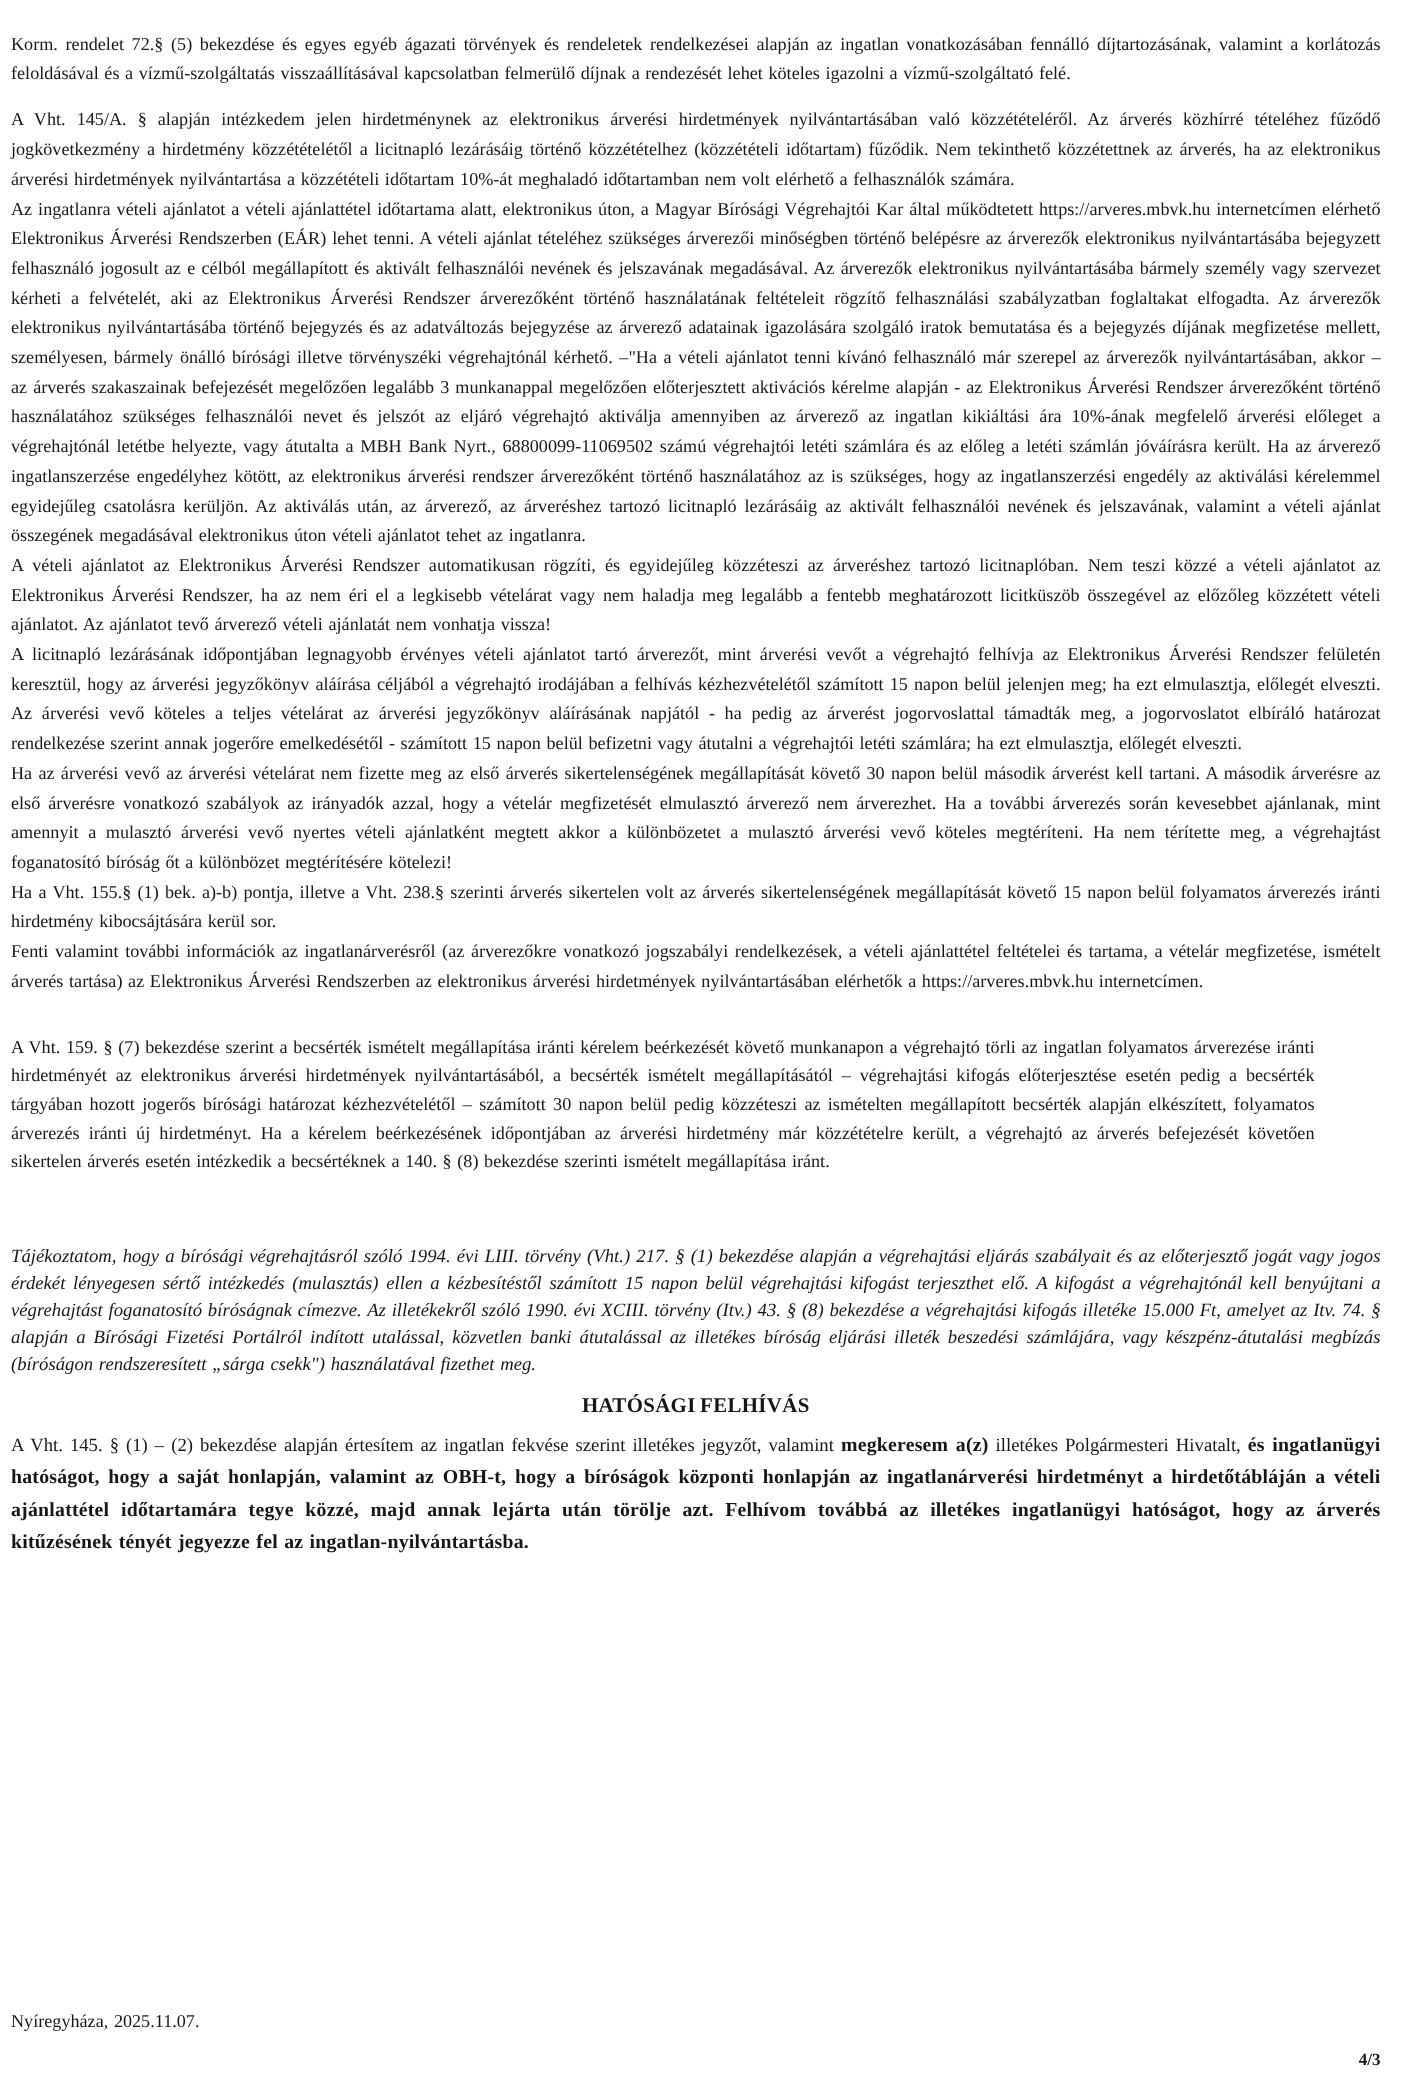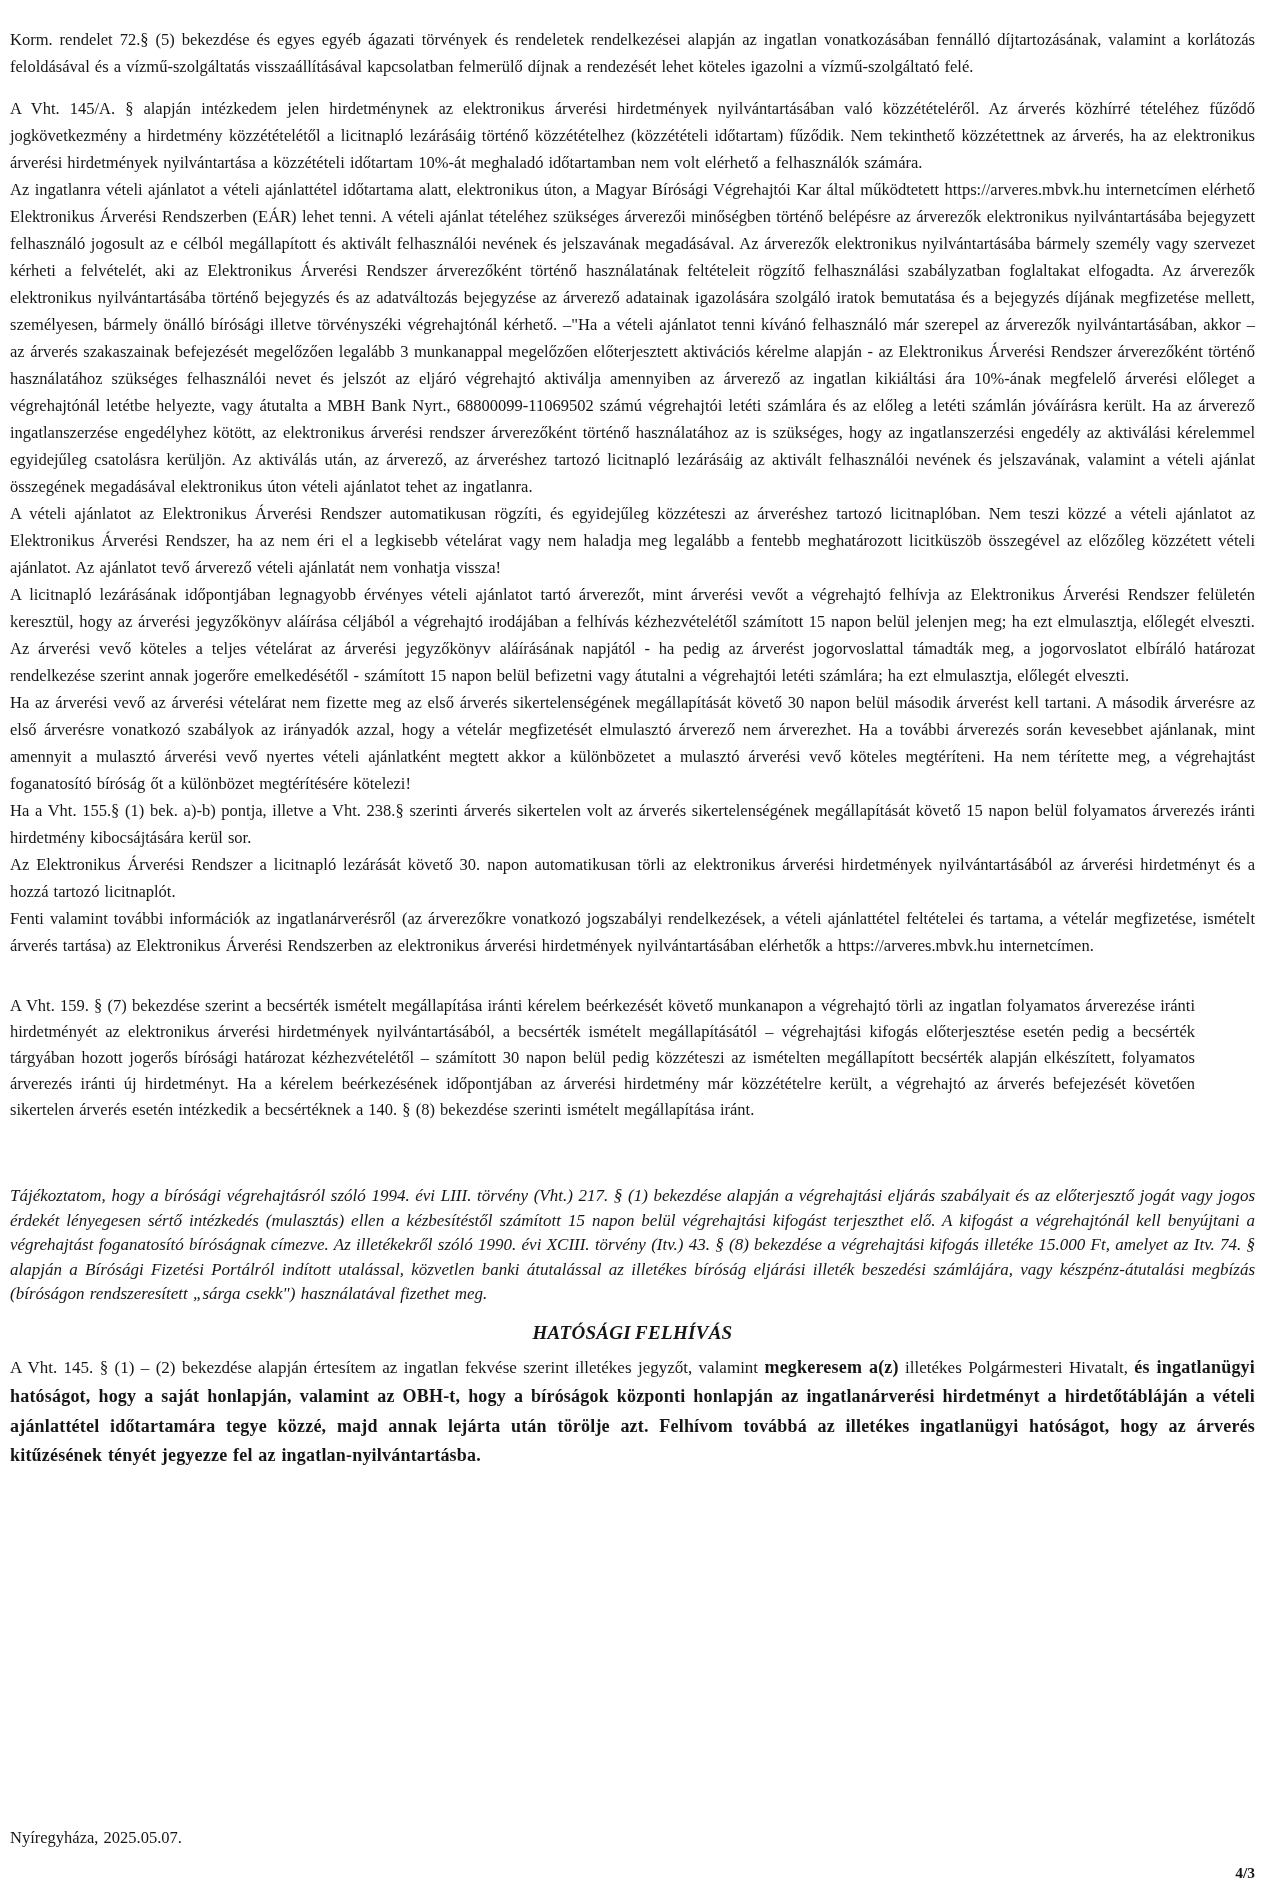--- a/index.html
+++ b/index.html
@@ -49,21 +49,20 @@
     line-height: 24.5px;
   }
   .authority-heading {
     margin: 14px 0 8px 0;
     text-align: center;
     font-weight: bold;
     font-size: 19px;
     line-height: 24px;
     letter-spacing: 0.3px;
     word-spacing: -1px;
-    font-style: italic;
   }
   .call-paragraph {
     font-size: 17px;
     line-height: 29.5px;
   }
   .call-paragraph b {
     font-size: 18px;
     letter-spacing: 0.2px;
   }
   .spacer { flex: 1 1 auto; }
@@ -97,31 +96,30 @@
   <p>A vételi ajánlatot az Elektronikus Árverési Rendszer automatikusan rögzíti, és egyidejűleg közzéteszi az árveréshez tartozó licitnaplóban. Nem teszi közzé a vételi ajánlatot az Elektronikus Árverési Rendszer, ha az nem éri el a legkisebb vételárat vagy nem haladja meg legalább a fentebb meghatározott licitküszöb összegével az előzőleg közzétett vételi ajánlatot. Az ajánlatot tevő árverező vételi ajánlatát nem vonhatja vissza!</p>
 
 
   <p>A licitnapló lezárásának időpontjában legnagyobb érvényes vételi ajánlatot tartó árverezőt, mint árverési vevőt a végrehajtó felhívja az Elektronikus Árverési Rendszer felületén keresztül, hogy az árverési jegyzőkönyv aláírása céljából a végrehajtó irodájában a felhívás kézhezvételétől számított 15 napon belül jelenjen meg; ha ezt elmulasztja, előlegét elveszti. Az árverési vevő köteles a teljes vételárat az árverési jegyzőkönyv aláírásának napjától - ha pedig az árverést jogorvoslattal támadták meg, a jogorvoslatot elbíráló határozat rendelkezése szerint annak jogerőre emelkedésétől - számított 15 napon belül befizetni vagy átutalni a végrehajtói letéti számlára; ha ezt elmulasztja, előlegét elveszti.</p>
 
 
   <p>Ha az árverési vevő az árverési vételárat nem fizette meg az első árverés sikertelenségének megállapítását követő 30 napon belül második árverést kell tartani. A második árverésre az első árverésre vonatkozó szabályok az irányadók azzal, hogy a vételár megfizetését elmulasztó árverező nem árverezhet. Ha a további árverezés során kevesebbet ajánlanak, mint amennyit a mulasztó árverési vevő nyertes vételi ajánlatként megtett akkor a különbözetet a mulasztó árverési vevő köteles megtéríteni. Ha nem térítette meg, a végrehajtást foganatosító bíróság őt a különbözet megtérítésére kötelezi!</p>
 
   <p>Ha a Vht. 155.§ (1) bek. a)-b) pontja, illetve a Vht. 238.§ szerinti árverés sikertelen volt az árverés sikertelenségének megállapítását követő 15 napon belül folyamatos árverezés iránti hirdetmény kibocsájtására kerül sor.</p>
 
-  <p>Az Elektronikus Árverési Rendszer a licitnapló lezárását követő 30. napon automatikusan törli az elektronikus árverési hirdetmények nyilvántartásából az árverési hirdetményt és a hozzá tartozó licitnaplót.</p>
 
   <p>Fenti valamint további információk az ingatlanárverésről (az árverezőkre vonatkozó jogszabályi rendelkezések, a vételi ajánlattétel feltételei és tartama, a vételár megfizetése, ismételt árverés tartása) az Elektronikus Árverési Rendszerben az elektronikus árverési hirdetmények nyilvántartásában elérhetők a https://arveres.mbvk.hu internetcímen.</p>
 
   <p class="italic-block">A Vht. 159. § (7) bekezdése szerint a becsérték ismételt megállapítása iránti kérelem beérkezését követő munkanapon a végrehajtó törli az ingatlan folyamatos árverezése iránti hirdetményét az elektronikus árverési hirdetmények nyilvántartásából, a becsérték ismételt megállapításától – végrehajtási kifogás előterjesztése esetén pedig a becsérték tárgyában hozott jogerős bírósági határozat kézhezvételétől – számított 30 napon belül pedig közzéteszi az ismételten megállapított becsérték alapján elkészített, folyamatos árverezés iránti új hirdetményt. Ha a kérelem beérkezésének időpontjában az árverési hirdetmény már közzétételre került, a végrehajtó az árverés befejezését követően sikertelen árverés esetén intézkedik a becsértéknek a 140. § (8) bekezdése szerinti ismételt megállapítása iránt.</p>
 
   <p class="small-italic-block">Tájékoztatom, hogy a bírósági végrehajtásról szóló 1994. évi LIII. törvény (Vht.) 217. § (1) bekezdése alapján a végrehajtási eljárás szabályait és az előterjesztő jogát vagy jogos érdekét lényegesen sértő intézkedés (mulasztás) ellen a kézbesítéstől számított 15 napon belül végrehajtási kifogást terjeszthet elő. A kifogást a végrehajtónál kell benyújtani a végrehajtást foganatosító bíróságnak címezve. Az illetékekről szóló 1990. évi XCIII. törvény (Itv.) 43. § (8) bekezdése a végrehajtási kifogás illetéke 15.000 Ft, amelyet az Itv. 74. § alapján a Bírósági Fizetési Portálról indított utalással, közvetlen banki átutalással az illetékes bíróság eljárási illeték beszedési számlájára, vagy készpénz-átutalási megbízás (bíróságon rendszeresített „sárga csekk") használatával fizethet meg.</p>
 
   <h2 class="authority-heading">HATÓSÁGI FELHÍVÁS</h2>
 
   <p class="call-paragraph"><span>A Vht. 145. § (1) – (2) bekezdése alapján értesítem az ingatlan fekvése szerint illetékes jegyzőt, valamint </span><b>megkeresem a(z)</b><span>  illetékes Polgármesteri Hivatalt, </span><b>és ingatlanügyi hatóságot, hogy a saját honlapján, valamint az OBH-t, hogy a bíróságok központi honlapján az ingatlanárverési hirdetményt a hirdetőtábláján a vételi ajánlattétel időtartamára tegye közzé, majd annak lejárta után törölje azt. Felhívom továbbá az illetékes ingatlanügyi hatóságot, hogy az árverés kitűzésének tényét jegyezze fel az ingatlan-nyilvántartásba.</b></p>
 
   <div class="spacer"></div>
 
-  <p class="dateline">Nyíregyháza, 2025.05.07.</p>
+  <p class="dateline">Nyíregyháza, 2025.11.07.</p>
 
   <div class="page-number">4/3</div>
 
 </div>
 
 </body></html>

